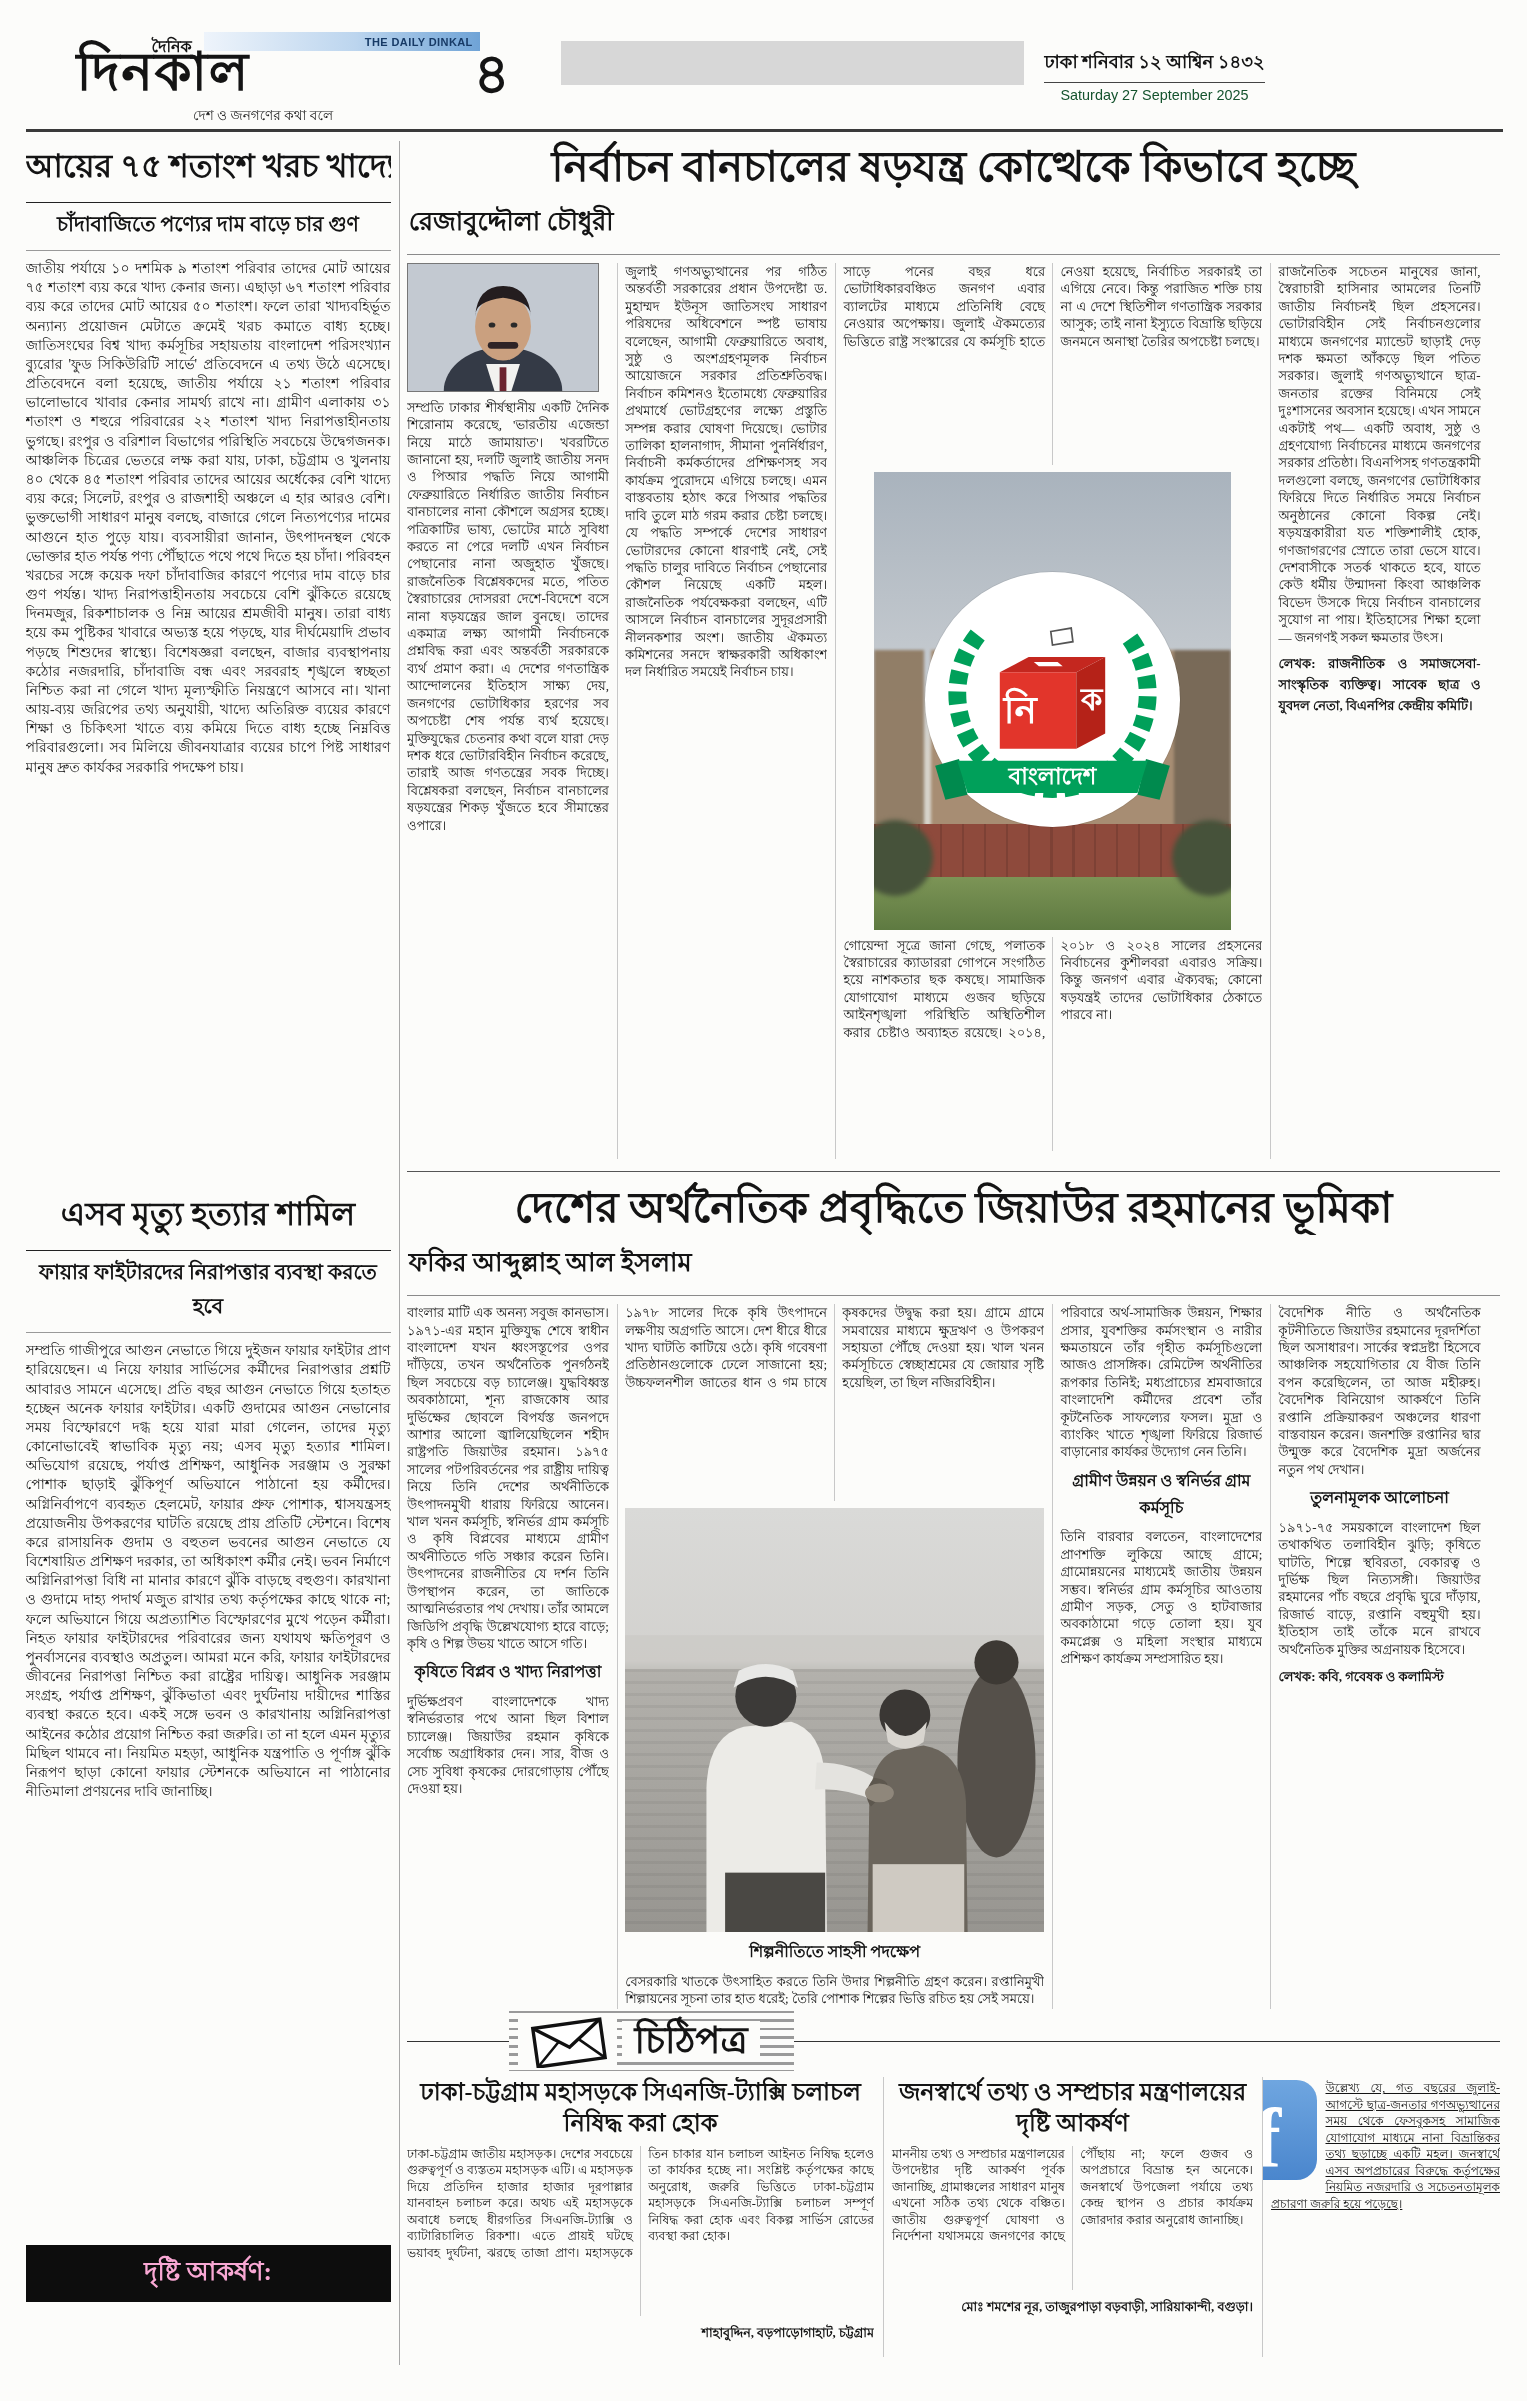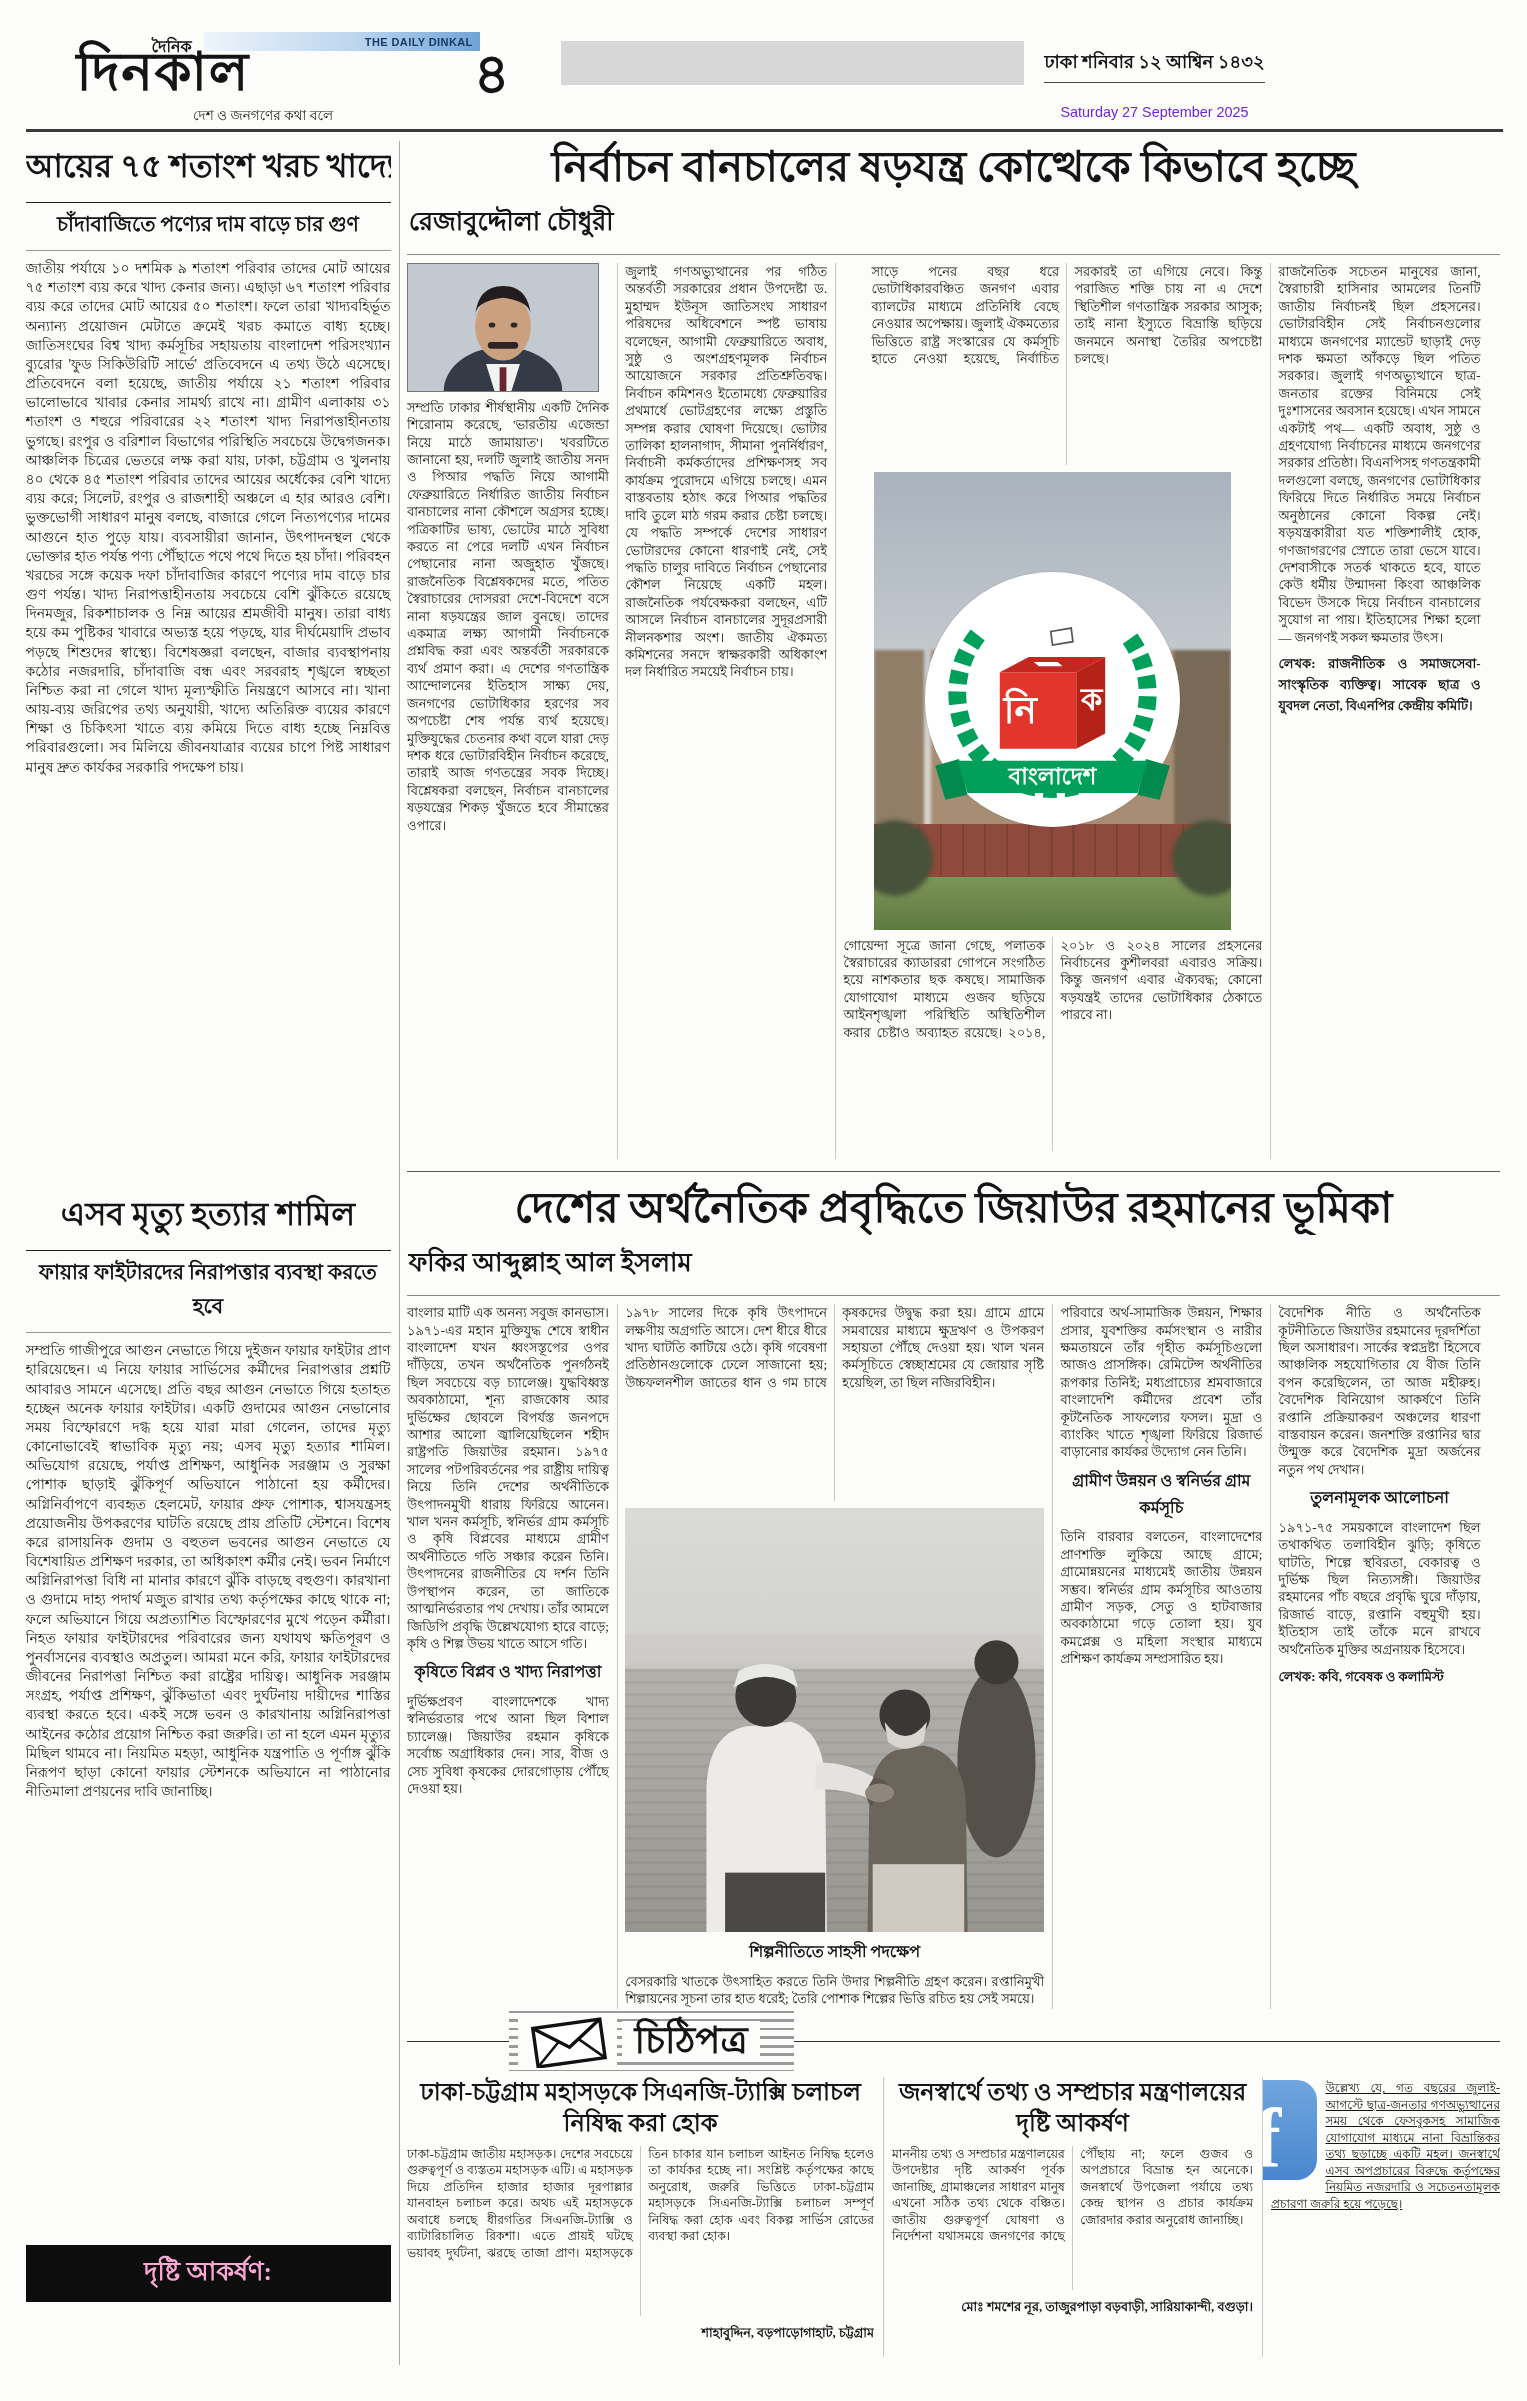--- a/index.html
+++ b/index.html
@@ -17,21 +17,21 @@
     background:linear-gradient(90deg,#eef4fb 0%,#bcd5ee 55%,#6fa3d6 100%);
     display:flex;align-items:center;justify-content:flex-end;padding-right:6.8px;box-sizing:border-box;
   }
   .brand-en{font-family:"Liberation Sans","DejaVu Sans",sans-serif;font-size:11px;font-weight:700;color:#173a66;letter-spacing:0.4px;}
   .brand-bn{position:absolute;left:0px;top:22px;width:373px;font-size:53px;font-weight:900;letter-spacing:1.7px;line-height:1;white-space:nowrap;}
   .tagline{position:absolute;left:0px;top:81px;width:373px;text-align:center;font-size:13.6px;color:#222;}
   .pagenum{position:absolute;left:448px;top:24px;font-size:56px;font-weight:700;line-height:1;}
   .gray-band{position:absolute;left:535px;top:18.7px;width:463px;height:44px;background:#d7d7d7;}
   .date-block{position:absolute;left:1006px;top:25.5px;width:246px;text-align:center;}
   .date-bn{display:inline-block;font-size:18px;font-weight:700;border-bottom:1.7px solid #444;padding-bottom:3.4px;}
-  .date-en{font-family:"Liberation Sans","DejaVu Sans",sans-serif;font-size:14.4px;color:#6d28d9;margin-top:21px;}
+  .date-en{font-family:"Liberation Sans","DejaVu Sans",sans-serif;font-size:14.4px;color:#14532d;margin-top:4px;}
   .section-title{position:absolute;right:0;top:12px;font-size:66px;font-weight:900;line-height:1;white-space:nowrap;}
   #toprule{position:absolute;top:129px;left:25.5px;width:1477px;border-top:3.4px solid #3a3a3a;}
 
   
   #leftcol{position:absolute;left:25.5px;top:141px;width:365px;height:2241px;overflow:hidden;}
   .lhead{text-align:center;}
   .lhead .hl{font-size:32px;font-weight:900;white-space:nowrap;overflow:hidden;border-bottom:1.7px solid #222;padding-bottom:6.8px;}
   .lhead .sh{font-size:20.4px;font-weight:700;padding:6px 0 6.8px 0;border-bottom:0.8px solid #999;}
   .lbody{margin-top:8.5px;font-size:14px;line-height:1.37;text-align:justify;overflow:hidden;}
   #a1body{height:910px;}
@@ -50,21 +50,21 @@
   .acols>*{overflow:hidden;}
   .acols>*+*{border-left:0.8px solid #c8c8c8;padding-left:7.6px;margin-left:7.6px;}
   .c{width:202px;flex:0 0 202px;}
   .mid{width:419px;flex:0 0 419px;}
   .coltxt{font-size:13px;line-height:1.34;text-align:justify;}
   .subhead-inline{font-size:16px;font-weight:800;text-align:center;margin:6.8px 0;}
   .author-note{font-size:13px;font-weight:700;margin-top:8.5px;text-align:justify;}
   #abody{height:896px;}
   #bbody{height:705px;}
   .twocol{column-count:2;column-gap:15.3px;column-rule:0.8px solid #c8c8c8;}
-  #amidtop{height:202px;overflow:hidden;margin-bottom:6.8px;margin-left:28px;}
+  #amidtop{height:202px;overflow:hidden;margin-bottom:6.8px;}
   #amidbot{height:214px;overflow:hidden;margin-top:6.8px;}
   #bmidtop{height:197px;overflow:hidden;margin-bottom:6.8px;}
   .art-divider{border-top:1.7px solid #555;margin:12px 0 10.2px 0;}
 
   
   .portrait{width:192px;height:129px;border:0.8px solid #777;background:#cdd2d8;margin-bottom:6.8px;box-sizing:border-box;}
   .portrait svg{display:block;width:100%;height:100%;}
 
   
   .bigphoto{position:relative;width:357px;height:458px;margin:0 auto;overflow:hidden;background:linear-gradient(180deg,#a9b3bd 0%,#c6cbd0 45%,#d6d2c9 62%);}

